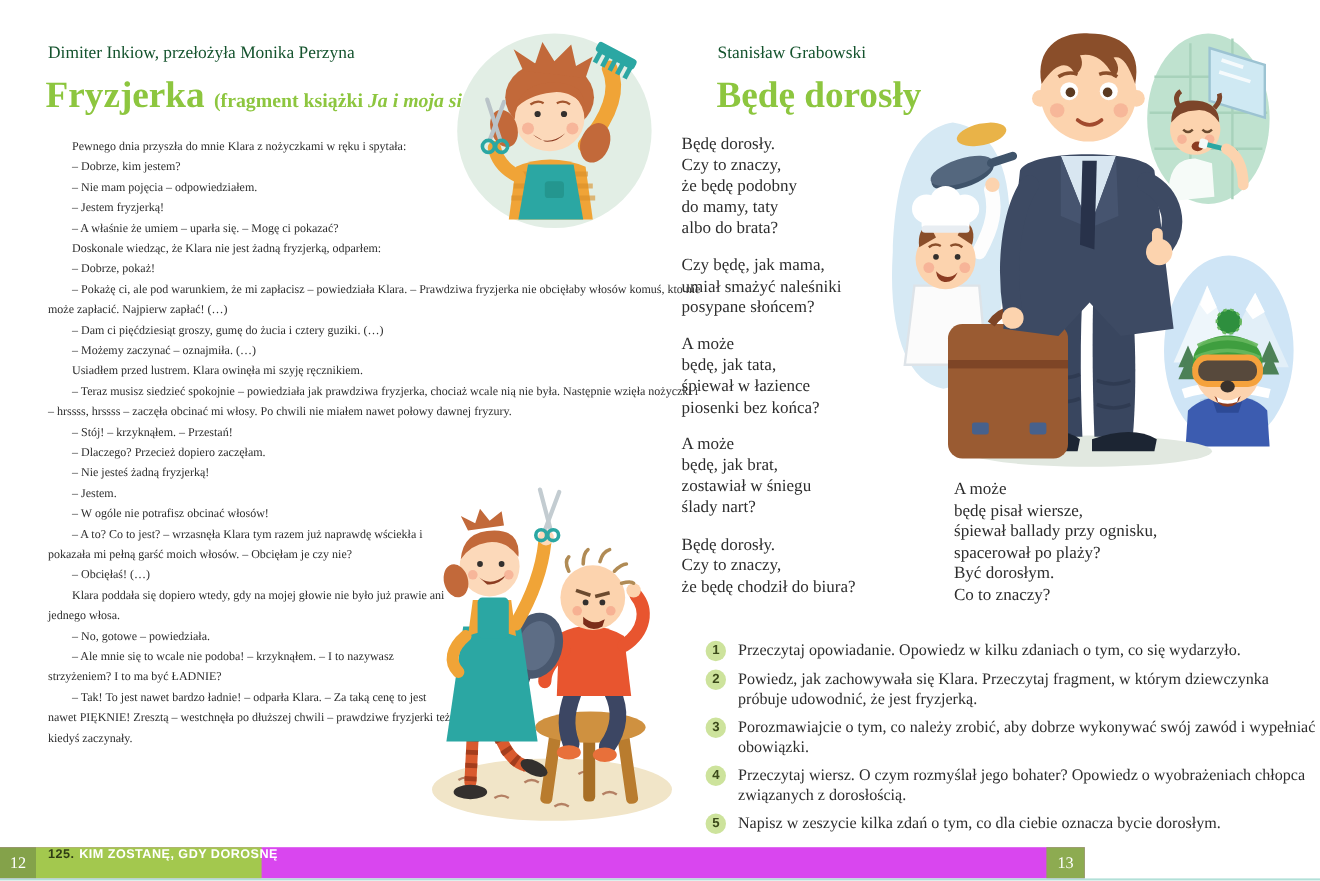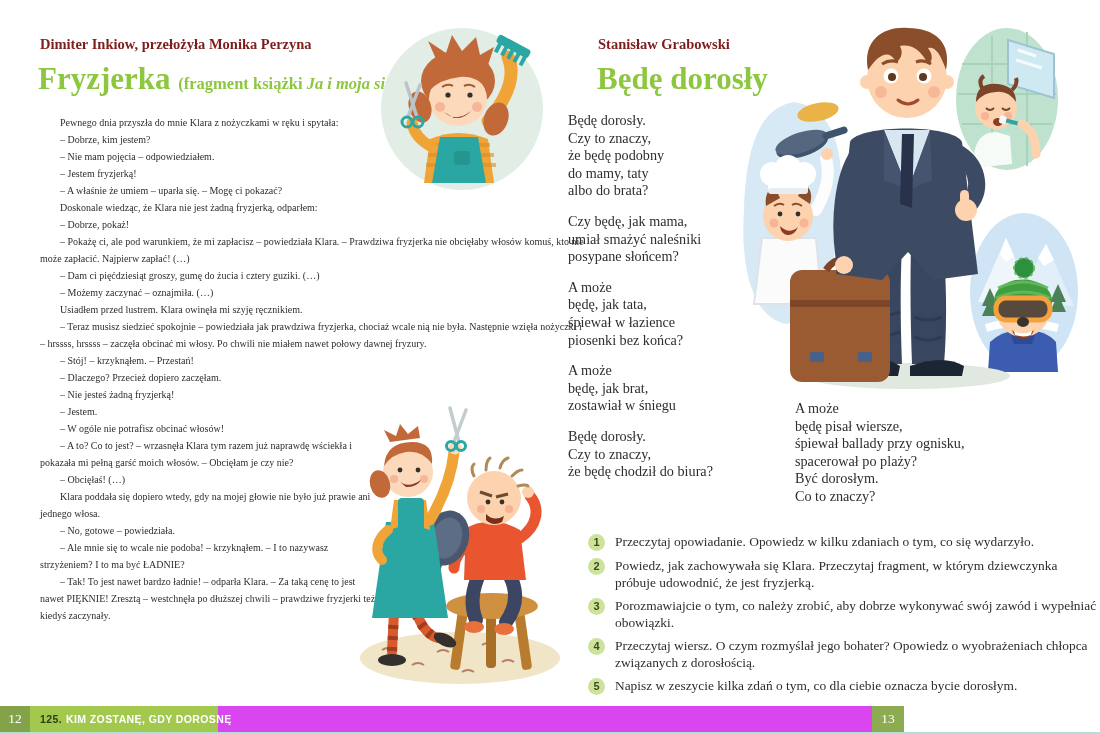--- a/index.html
+++ b/index.html
@@ -1,19 +1,19 @@
 <!DOCTYPE html>
 <html><head>
 <meta charset="utf-8">
 <style>
   html,body{margin:0;padding:0;background:#fff;}
   .spread{position:relative;width:1100px;height:734px;background:#ffffff;overflow:hidden;
           font-family:"Liberation Serif",serif;color:#2d2d2d;}
   
-  .author{position:absolute;font-weight:bold;font-size:14.5px;color:#7f1d1d;}
+  .author{position:absolute;font-weight:normal;font-size:14.5px;color:#14532d;}
   #left-author{left:40px;top:36px;}
   #right-author{left:598px;top:36px;}
   .page-title{position:absolute;font-weight:bold;font-size:31px;color:#8dc63f;line-height:34px;margin:0;}
   #left-title{left:38px;top:62px;}
   #right-title{left:597px;top:62px;}
   .subtitle{font-size:16.5px;font-weight:bold;color:#8dc63f;}
   .subtitle .it{font-style:italic;}
   
   #story{position:absolute;left:40px;top:114px;width:545px;font-size:10px;line-height:17px;}
   #story p{margin:0;text-indent:20px;}
@@ -41,21 +41,21 @@
   #illo-bath{left:952px;top:24px;}
   #illo-ski{left:966px;top:210px;}
   #illo-suit{left:788px;top:12px;}
   
   .footer{position:absolute;left:0;top:706px;width:904px;height:26px;background:#d946ef;}
   .footer .mid{position:absolute;left:30px;top:0;width:188px;height:26px;background:#a3c84e;}
   .pagenum{position:absolute;top:0;height:26px;display:flex;align-items:center;justify-content:center;
            color:#ffffff;font-size:13.5px;font-family:"Liberation Serif",serif;}
   #pagenum-left{left:0;width:30px;background:#84a24a;}
   #pagenum-right{right:0;width:32px;background:#8dab51;}
-  .lesson{position:absolute;left:40px;top:0;height:26px;display:flex;align-items:center;gap:4px;
+  .lesson{position:absolute;left:40px;top:0;height:26px;display:flex;align-items:flex-start;gap:4px;
           font-family:"Liberation Sans",sans-serif;font-weight:bold;font-size:10.5px;letter-spacing:0.4px;color:#ffffff;}
   .lesson .ln{color:#2f3d14;}
   .teal-line{position:absolute;left:0;top:732px;width:1100px;height:2px;background:#b2e0d8;}
 </style>
 </head>
 <body>
 
 <div class="spread">
 
   <div class="author" id="left-author">Dimiter Inkiow, przełożyła Monika Perzyna</div>
@@ -229,20 +229,21 @@
       <div class="stanza">
         <div>A może</div>
         <div>będę, jak tata,</div>
         <div>śpiewał w łazience</div>
         <div>piosenki bez końca?</div>
       </div>
       <div class="stanza">
         <div>A może</div>
         <div>będę, jak brat,</div>
         <div>zostawiał w śniegu</div>
+        <div>ślady nart?</div>
       </div>
       <div class="stanza">
         <div>Będę dorosły.</div>
         <div>Czy to znaczy,</div>
         <div>że będę chodził do biura?</div>
       </div>
     </div>
   <div class="poem" id="poem-right">
       <div class="stanza">
         <div>A może</div>

